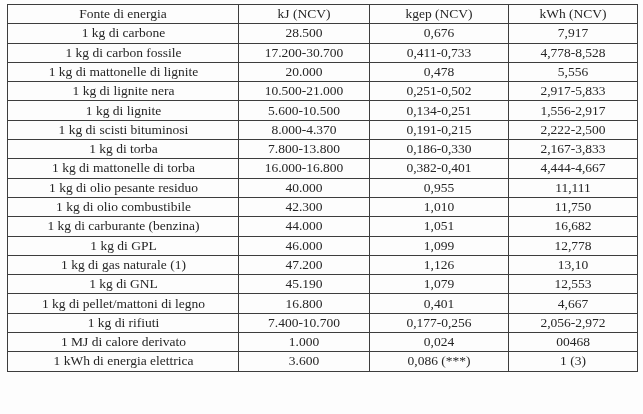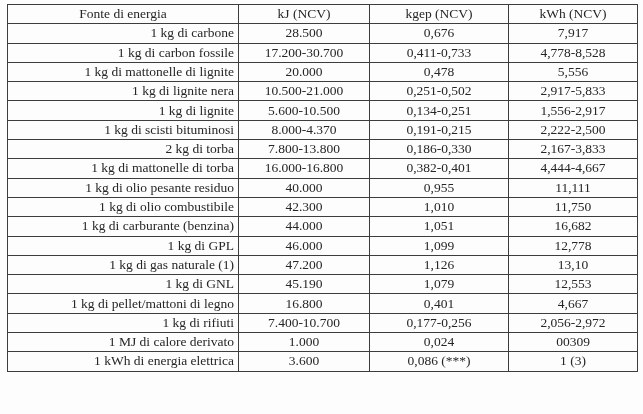--- a/index.html
+++ b/index.html
@@ -29,21 +29,21 @@
     font-size: 13.5px;
     font-weight: normal;
     height: 18.3px;
     padding: 0 4px;
     text-align: center;
     line-height: 1.05;
     white-space: nowrap;
     overflow: hidden;
   }
   .energy-table td.col-source {
-    text-align: right;
+    text-align: center;
     padding-left: 5px;
   }
 </style>
 </head>
 <body>
 
 <table class="energy-table">
   <colgroup>
     <col style="width:231px">
     <col style="width:131px">
@@ -89,21 +89,21 @@
         <td>0,134-0,251</td>
         <td>1,556-2,917</td>
       </tr>
       <tr>
         <td class="col-source">1 kg di scisti bituminosi</td>
         <td>8.000-4.370</td>
         <td>0,191-0,215</td>
         <td>2,222-2,500</td>
       </tr>
       <tr>
-        <td class="col-source">2 kg di torba</td>
+        <td class="col-source">1 kg di torba</td>
         <td>7.800-13.800</td>
         <td>0,186-0,330</td>
         <td>2,167-3,833</td>
       </tr>
       <tr>
         <td class="col-source">1 kg di mattonelle di torba</td>
         <td>16.000-16.800</td>
         <td>0,382-0,401</td>
         <td>4,444-4,667</td>
       </tr>
@@ -152,21 +152,21 @@
       <tr>
         <td class="col-source">1 kg di rifiuti</td>
         <td>7.400-10.700</td>
         <td>0,177-0,256</td>
         <td>2,056-2,972</td>
       </tr>
       <tr>
         <td class="col-source">1 MJ di calore derivato</td>
         <td>1.000</td>
         <td>0,024</td>
-        <td>00309</td>
+        <td>00468</td>
       </tr>
       <tr>
         <td class="col-source">1 kWh di energia elettrica</td>
         <td>3.600</td>
         <td>0,086 (***)</td>
         <td>1 (3)</td>
       </tr>
     </tbody>
 </table>
 

